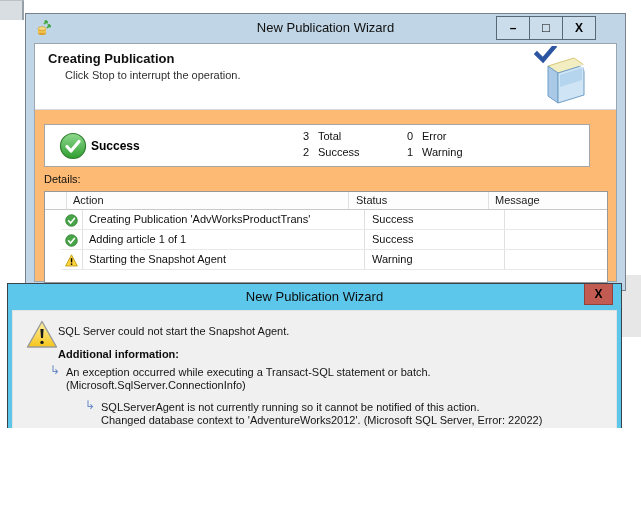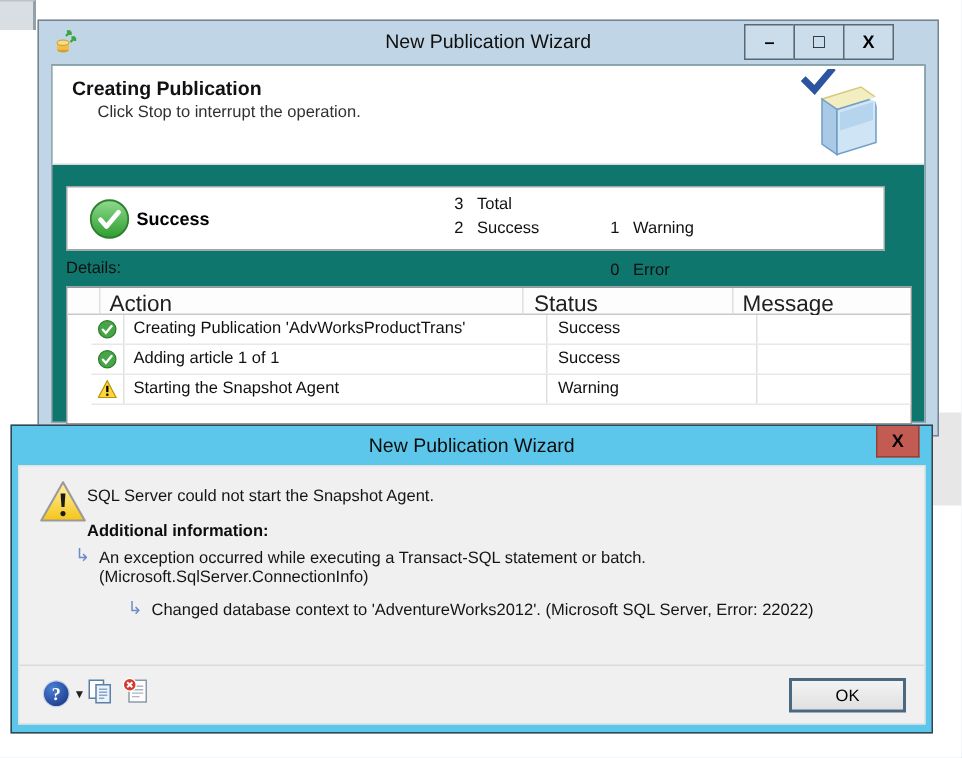--- a/index.html
+++ b/index.html
@@ -1,18 +1,18 @@
 <!DOCTYPE html>
 <html><head>
 <meta charset="utf-8">
 <style>
   * { box-sizing: border-box; margin: 0; padding: 0; }
   html,body { background:#fff; }
   .stage {
-    position: relative; width: 641px; height: 505px;
+    position: relative; width: 641px; height: 428px;
     background: #ffffff; overflow: hidden;
     font-family: "Liberation Sans", sans-serif;
     color: #1a1a1a;
     text-decoration: underline;
     -webkit-font-smoothing: antialiased;
   }
   
   .bg-frag-left {
     position: absolute; left: 0; top: 270; width: 24px; height: 20px;
     background: #d9dee2; border-top: 1px solid #bcc2c8; border-right: 2px solid #96a0a8;
@@ -35,51 +35,51 @@
   .win-controls { position: absolute; right: 29px; top: 2px; display: flex; }
   .win-btn {
     width: 34px; height: 24px; margin-left: -1px;
     background: #cbddea; border: 1px solid #5a6873;
     font-family: "Liberation Sans", sans-serif; font-weight: bold; color: #000;
     font-size: 12px; line-height: 22px; text-align: center; padding: 0; cursor: default;
   }
   .win-btn.max { font-size: 13px; }
   .wizard-content {
     position: absolute; left: 8px; right: 8px; top: 29px; bottom: 8px;
-    background: #0f766e; border: 1px solid #9aa6b0;
+    background: #fdba74; border: 1px solid #9aa6b0;
   }
   .wizard-header {
     position: absolute; left: 0; right: 0; top: 0; height: 66px;
     background: #ffffff; border-bottom: 1px solid #d9d9d9;
   }
   .wizard-header-title { position: absolute; left: 13px; top: 7px; font-size: 13px; font-weight: bold; color: #111; }
   .wizard-header-subtitle { position: absolute; left: 30px; top: 25px; font-size: 11px; color: #303030; }
   .book-icon { position: absolute; right: 24px; top: 2px; width: 58px; height: 60px; }
   .wizard-body { position: absolute; left: 0; right: 0; top: 67px; bottom: 0; }
   
   .summary-box {
     position: absolute; left: 9px; top: 13px; width: 546px; height: 43px;
     background: #ffffff; border: 1px solid #a5a5a5;
   }
   .summary-check { position: absolute; left: 14px; top: 7px; width: 28px; height: 28px; }
   .summary-status { position: absolute; left: 46px; top: 14px; font-size: 12px; font-weight: bold; color: #000; }
   .stat { position: absolute; font-size: 11px; color: #101010; }
   .stat .v { display: inline-block; width: 12px; text-align: right; margin-right: 9px; }
   .stat0 { left: 252px; top: 5px; }
   .stat1 { left: 252px; top: 21px; }
-  .stat2 { left: 356px; top: 5px; margin-top: 44px; }
+  .stat2 { left: 356px; top: 5px; }
   .stat3 { left: 356px; top: 21px; }
   
   .details-label { position: absolute; left: 9px; top: 62px; font-size: 11px; color: #101010; }
   .details-table {
     position: absolute; left: 9px; top: 80px; width: 564px; height: 92px;
     background: #ffffff; border: 1px solid #989898; overflow: hidden;
   }
   .tbl-header { position: relative; height: 18px; background: #fdfdfd; border-bottom: 1px solid #c9c9c9; }
-  .tbl-header .col-label { position: absolute; top: 2px; font-size: 15px; color: #202020; }
+  .tbl-header .col-label { position: absolute; top: 2px; font-size: 11px; color: #202020; }
   .col-line { position: absolute; top: 0; bottom: 0; width: 1px; background: #e0e0e0; }
   .col-line.c0 { left: 21px; } .col-line.c1 { left: 303px; } .col-line.c2 { left: 443px; }
   .tbl-row { position: relative; height: 20px; border-bottom: 1px solid #e8e8e8; background: #fff; margin-left: 16px; }
   .tbl-row .cell { position: absolute; top: 3px; font-size: 11px; color: #101010; white-space: nowrap; }
   .cell.action { left: 28px; } .cell.status { left: 311px; } .cell.message { left: 450px; max-width: 110px; overflow: hidden; }
   .row-icon { position: absolute; left: 4px; top: 3px; width: 13px; height: 13px; }
   .msg-link { color: #0000e6; text-decoration: underline; cursor: pointer; }
   
   .dialog {
     position: absolute; left: 7px; top: 283px; width: 615px; height: 206px;
@@ -269,20 +269,21 @@
       <div class="dlg-addinfo">Additional information:</div>
 
       <div class="dlg-bullet bullet1">
         <span class="branch-arrow">↳</span>
         <div>An exception occurred while executing a Transact-SQL statement or batch.</div>
         <div>(Microsoft.SqlServer.ConnectionInfo)</div>
       </div>
 
       <div class="dlg-bullet bullet2">
         <span class="branch-arrow">↳</span>
+        <div>SQLServerAgent is not currently running so it cannot be notified of this action.</div>
         <div>Changed database context to 'AdventureWorks2012'. (Microsoft SQL Server, Error: 22022)</div>
       </div>
 
       <div class="dlg-footer-sep"></div>
 
       <button class="footer-icon help-btn">
         <svg width="19" height="19" viewBox="0 0 19 19">
           <defs>
               <radialGradient id="hb" cx="0.35" cy="0.3" r="0.9">
             <stop offset="0" stop-color="#4a7fd6"></stop>

